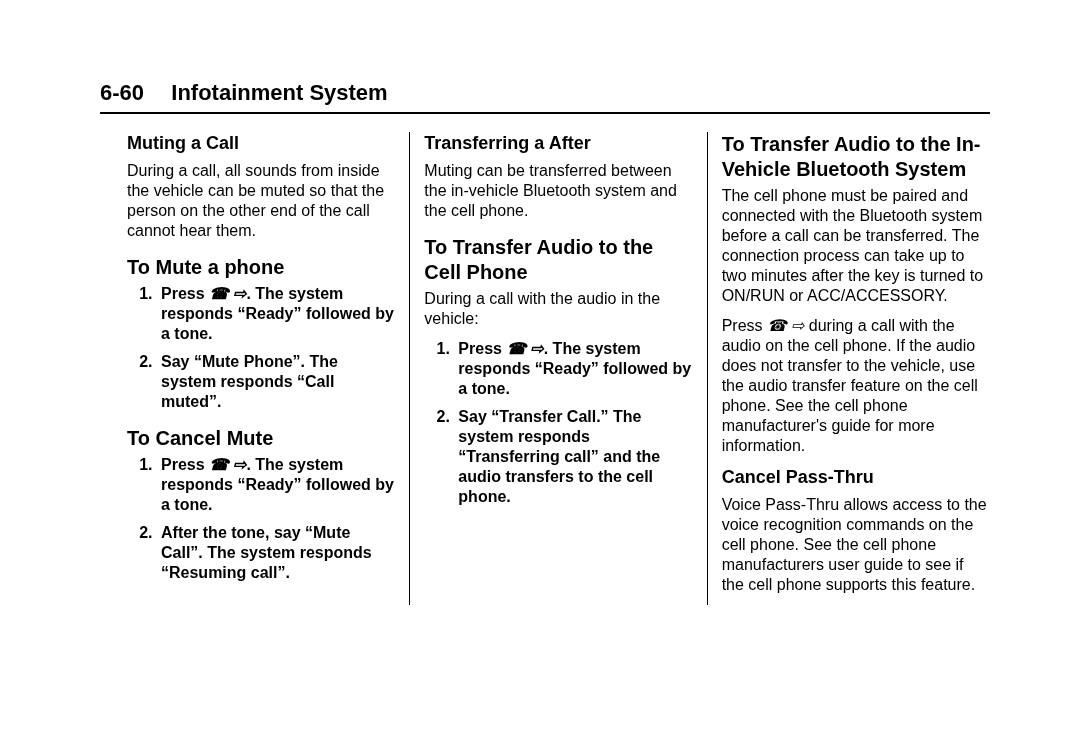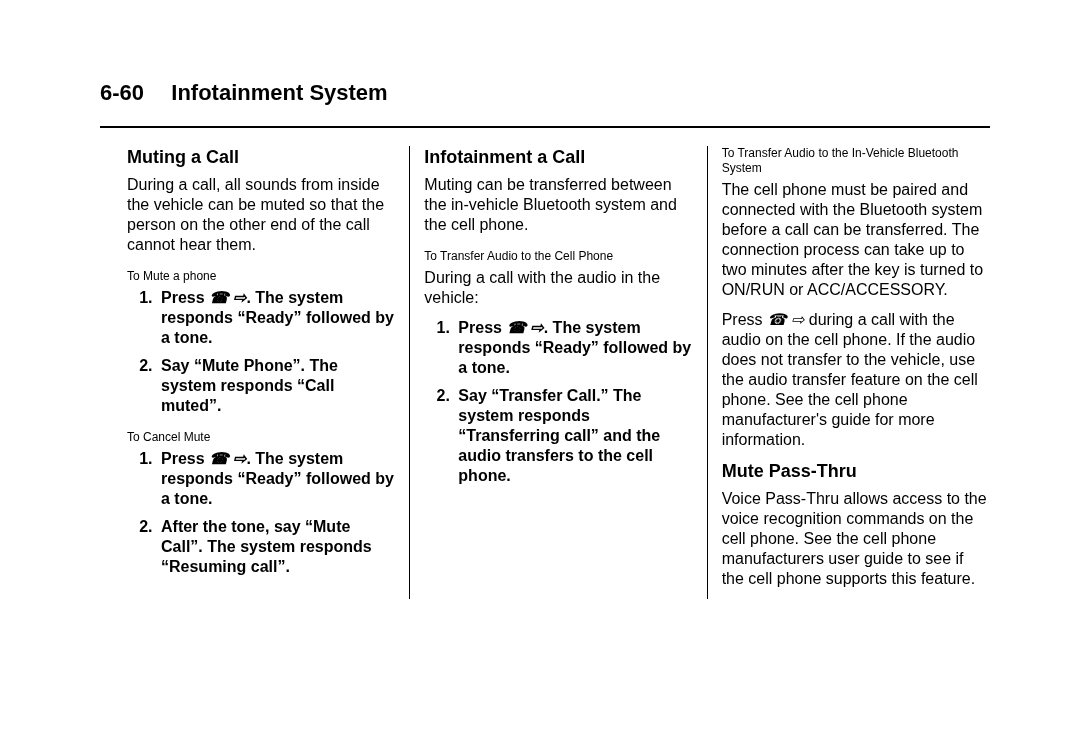--- a/index.html
+++ b/index.html
@@ -11,21 +11,21 @@
     width: 1080px;
     height: 756px;
     box-sizing: border-box;
   }
   .page {
     padding: 80px 90px 40px 100px;
     box-sizing: border-box;
   }
   .page-header {
     border-bottom: 2.5px solid #000;
-    padding-bottom: 20px;
+    padding-bottom: 6px;
     margin-bottom: 18px;
   }
   .page-header-text {
     font-size: 22px;
     font-weight: bold;
   }
   .columns {
     display: flex;
     gap: 0;
     margin-left: 27px;
@@ -38,22 +38,22 @@
   }
   .col + .col {
     border-left: 1px solid #000;
   }
   h2.section {
     font-size: 18px;
     font-weight: bold;
     margin: 0 0 6px 0;
   }
   h3.sub {
-    font-size: 12px;
-    font-weight: normal;
+    font-size: 20px;
+    font-weight: bold;
     margin: 14px 0 4px 0;
   }
   p {
     margin: 0 0 10px 0;
   }
   ol {
     margin: 4px 0 10px 0;
     padding-left: 30px;
     font-weight: bold;
   }
@@ -94,38 +94,38 @@
       <h3 class="sub">To Cancel Mute</h3>
       <ol>
         <li>
           <span>Press </span><span class="icon">☎ ⇨</span><span>. The system responds “Ready” followed by a tone.</span>
         </li>
         <li>After the tone, say “Mute Call”. The system responds “Resuming call”.</li>
       </ol>
     </div>
 
     <div class="col">
-      <h2 class="section">Infotainment a Call</h2>
+      <h2 class="section">Transferring a After</h2>
       <p>Muting can be transferred between the in-vehicle Bluetooth system and the cell phone.</p>
 
       <h3 class="sub">To Transfer Audio to the Cell Phone</h3>
       <p>During a call with the audio in the vehicle:</p>
       <ol>
         <li>
           <span>Press </span><span class="icon">☎ ⇨</span><span>. The system responds “Ready” followed by a tone.</span>
         </li>
         <li>Say “Transfer Call.” The system responds “Transferring call” and the audio transfers to the cell phone.</li>
       </ol>
     </div>
 
     <div class="col" style="padding-right:0;">
       <h3 class="sub" style="margin-top:0;">To Transfer Audio to the In-Vehicle Bluetooth System</h3>
       <p>The cell phone must be paired and connected with the Bluetooth system before a call can be transferred. The connection process can take up to two minutes after the key is turned to ON/RUN or ACC/ACCESSORY.</p>
       <p>
         <span>Press </span><span class="icon">☎ ⇨</span><span> during a call with the audio on the cell phone. If the audio does not transfer to the vehicle, use the audio transfer feature on the cell phone. See the cell phone manufacturer's guide for more information.</span>
       </p>
 
-      <h2 class="section">Mute Pass-Thru</h2>
+      <h2 class="section">Cancel Pass-Thru</h2>
       <p>Voice Pass-Thru allows access to the voice recognition commands on the cell phone. See the cell phone manufacturers user guide to see if the cell phone supports this feature.</p>
     </div>
 
   </div>
 </div>
 
 </body></html>

